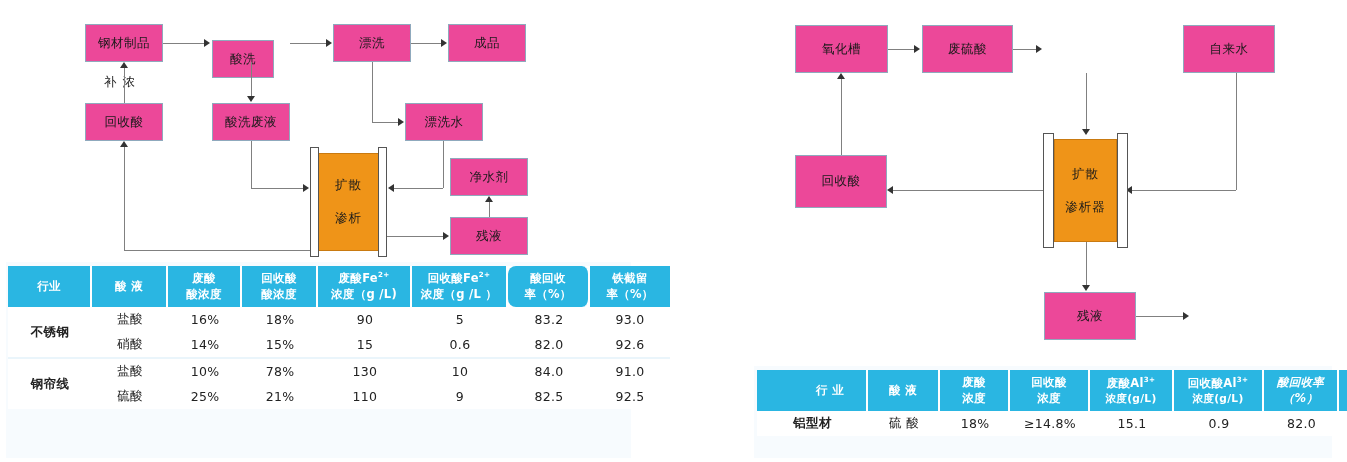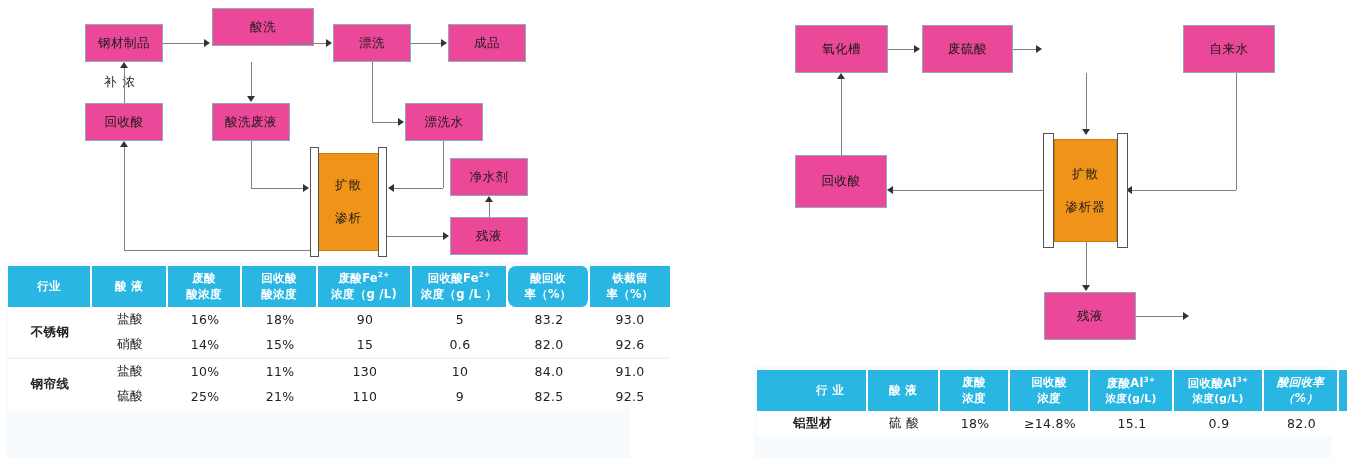--- a/index.html
+++ b/index.html
@@ -100,21 +100,21 @@
 </head>
 <body>
 
 <div class="panel" id="left-panel">
 
   <div class="flow">
 
     <div class="node" style="left:85px;top:24px;width:78px;height:38px;">
       <span>钢材制品</span>
     </div>
-    <div class="node" style="left:212px;top:8px;width:102px;height:38px;font-family:Liberation Serif, serif;">
+    <div class="node" style="left:212px;top:40px;width:62px;height:38px;font-family:Liberation Serif, serif;">
       <span>酸洗</span>
     </div>
     <div class="node" style="left:448px;top:24px;width:78px;height:38px;">
       <span>成品</span>
     </div>
     <div class="node" style="left:333px;top:24px;width:78px;height:38px;">
       <span>漂洗</span>
     </div>
 
     <div class="node" style="left:85px;top:103px;width:78px;height:38px;">
@@ -234,21 +234,21 @@
         <td>15%</td>
         <td>15</td>
         <td>0.6</td>
         <td>82.0</td>
         <td>92.6</td>
       </tr>
       <tr class="sep">
         <td class="ind" rowspan="2">钢帘线</td>
         <td>盐酸</td>
         <td>10%</td>
-        <td>11%</td>
+        <td>78%</td>
         <td>130</td>
         <td>10</td>
         <td>84.0</td>
         <td>91.0</td>
       </tr>
       <tr>
         <td>硫酸</td>
         <td>25%</td>
         <td>21%</td>
         <td>110</td>

